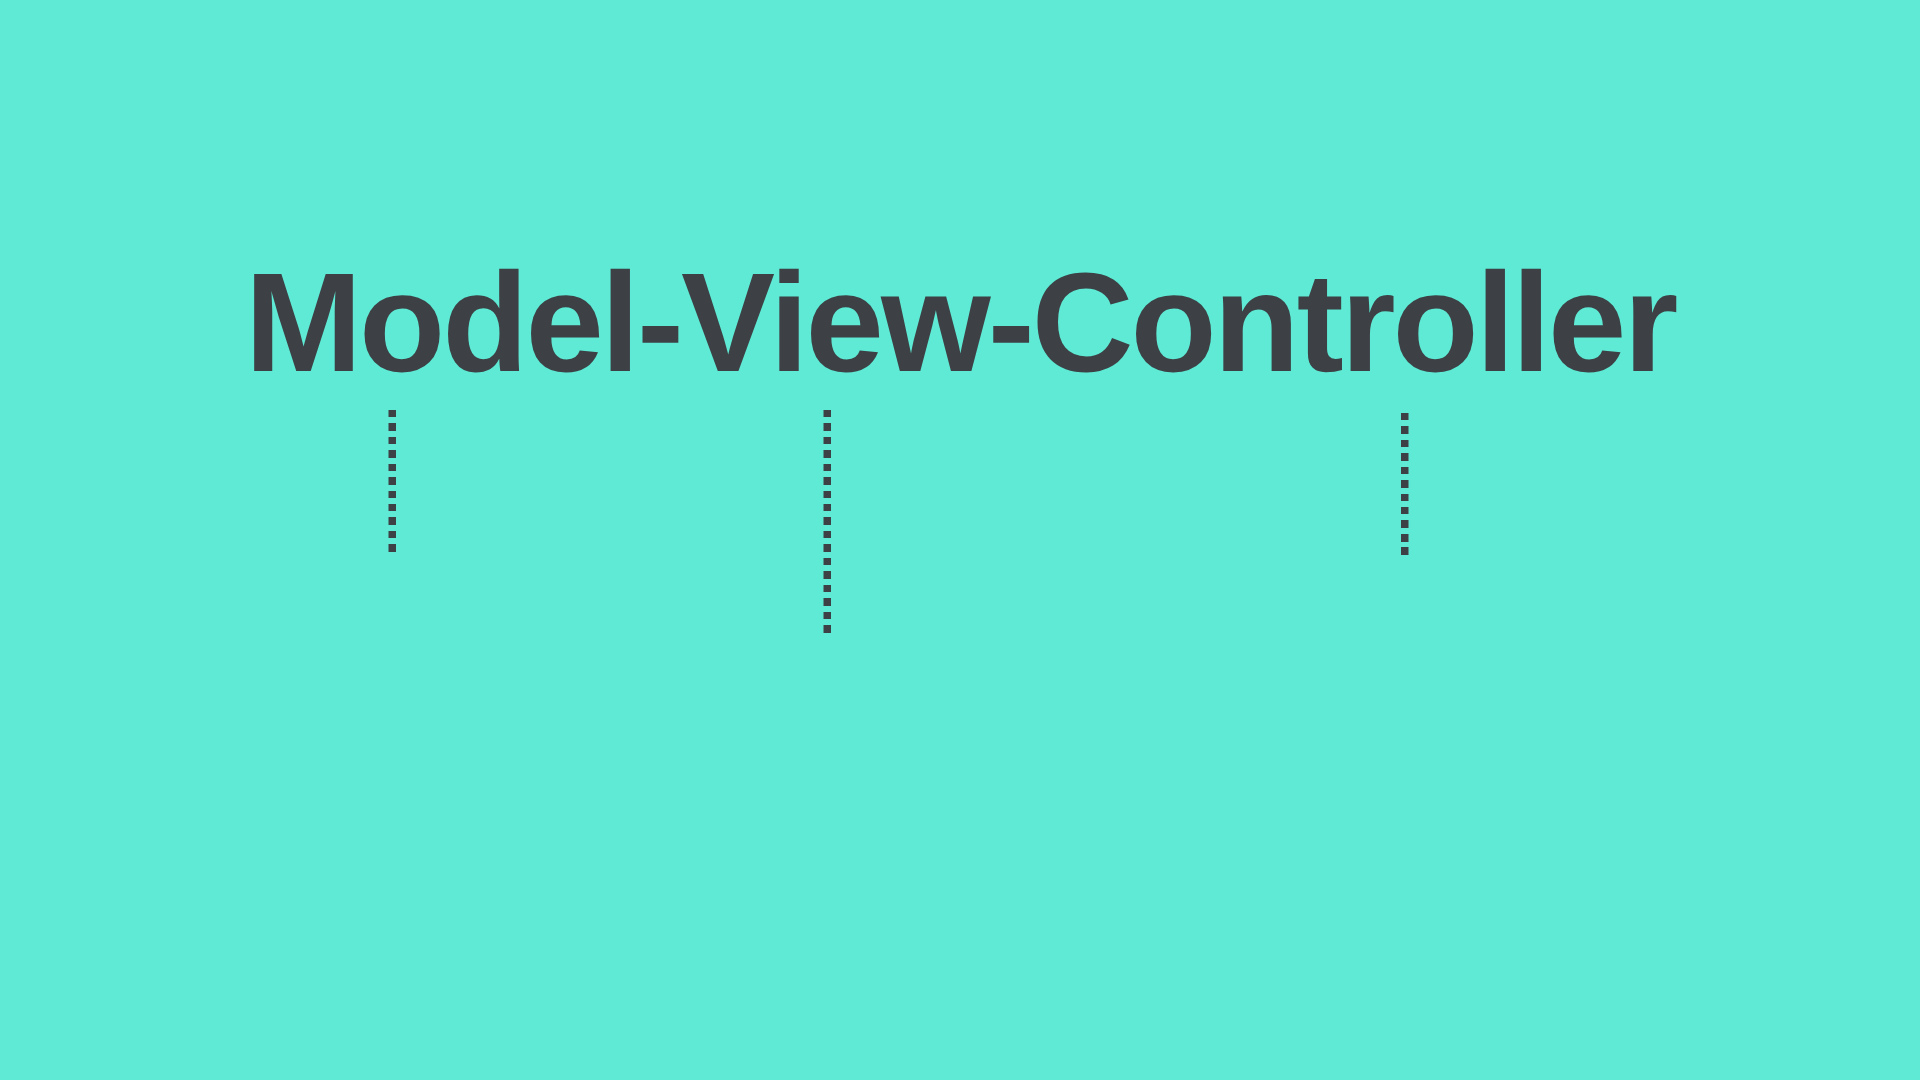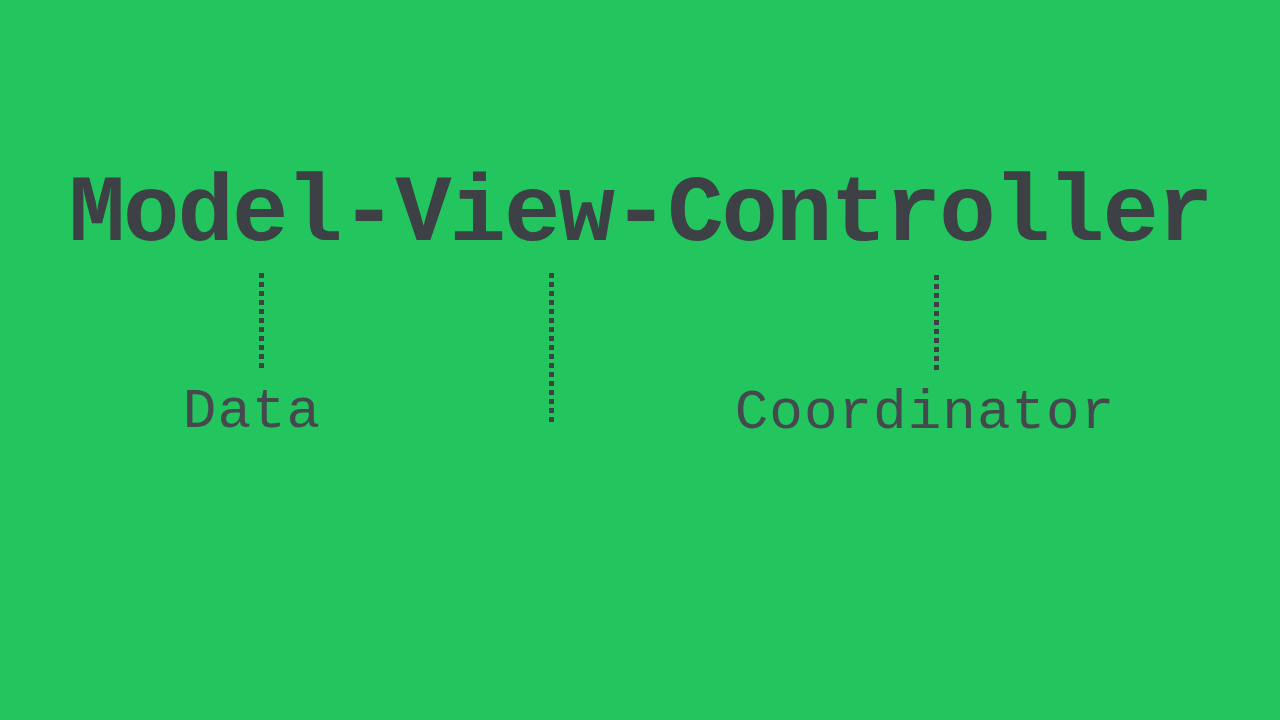--- a/index.html
+++ b/index.html
@@ -4,23 +4,23 @@
 <style>
   html, body {
     margin: 0;
     padding: 0;
     background: #ffffff;
   }
   .stage {
     position: relative;
     width: 1280px;
     height: 720px;
-    background: #22c55e;
+    background: #5eead4;
     overflow: hidden;
-    font-family: Liberation Mono, monospace;
+    font-family: Liberation Sans, sans-serif;
   }
   .diagram-title {
     position: absolute;
     top: 168px;
     left: 0;
     width: 1280px;
     margin: 0;
     text-align: center;
     font-size: 94px;
     line-height: 1.0;
@@ -61,18 +61,16 @@
 <div class="stage">
 
   <h1 class="diagram-title">Model-View-Controller</h1>
 
   <div class="connector connector-model"></div>
 
   <div class="connector connector-view"></div>
 
   <div class="connector connector-controller"></div>
 
-  <div class="part-label label-data">Data</div>
 
 
-  <div class="part-label label-controller">Coordinator</div>
 
 </div>
 
 </body></html>

